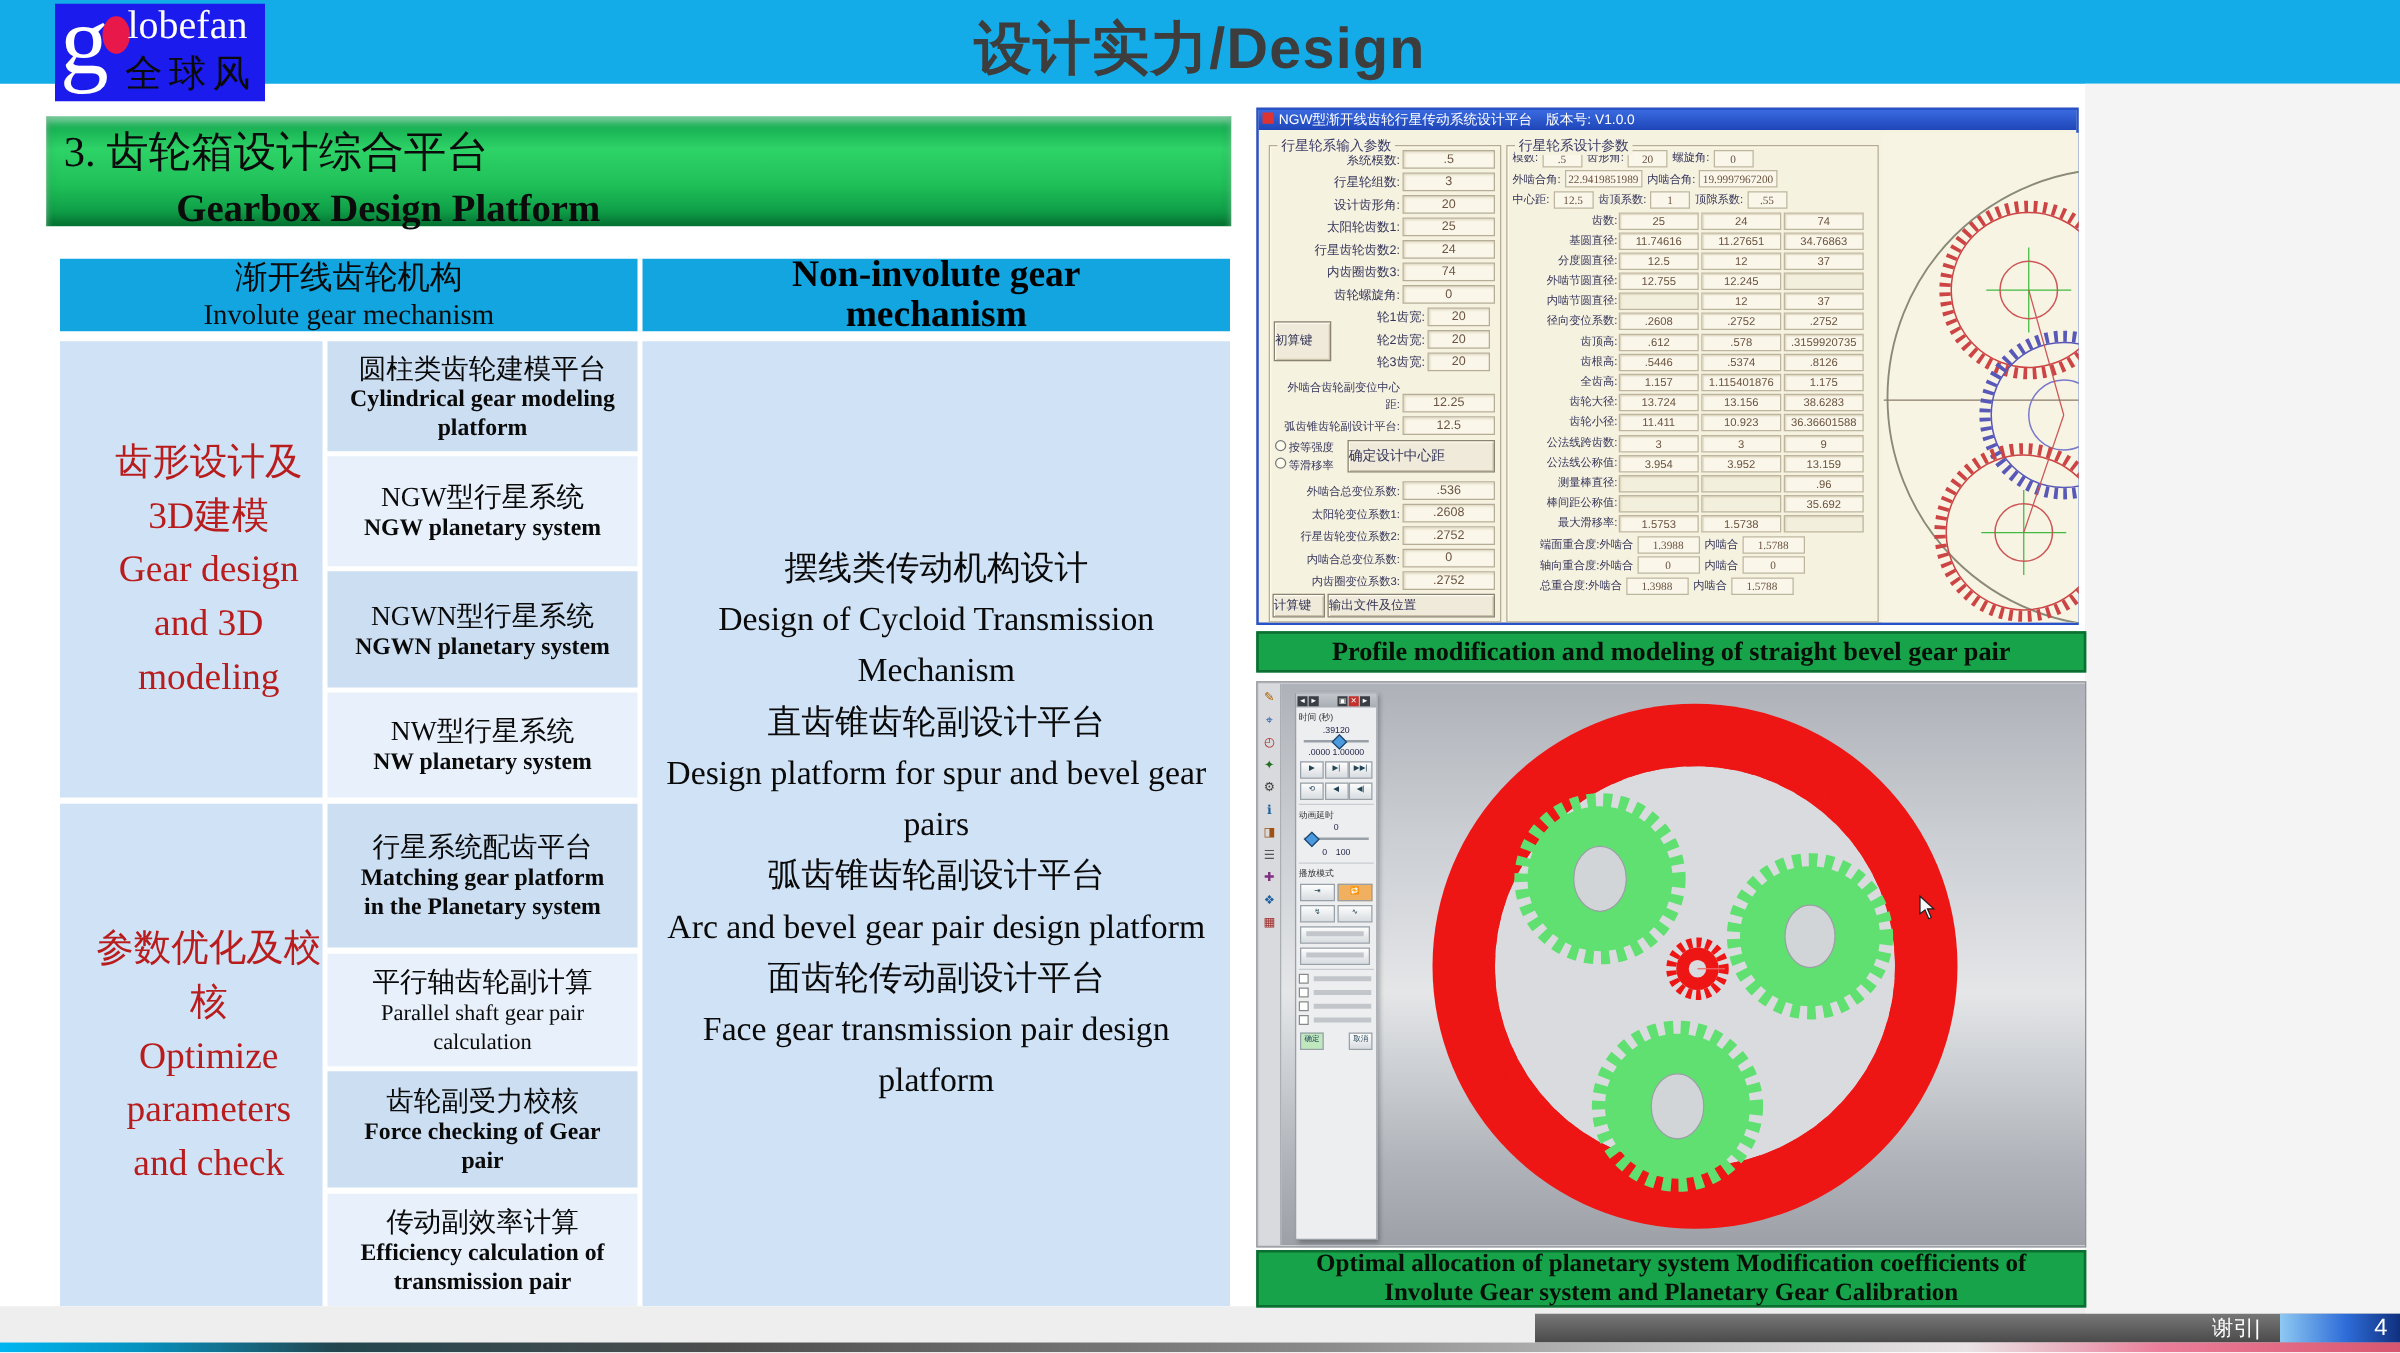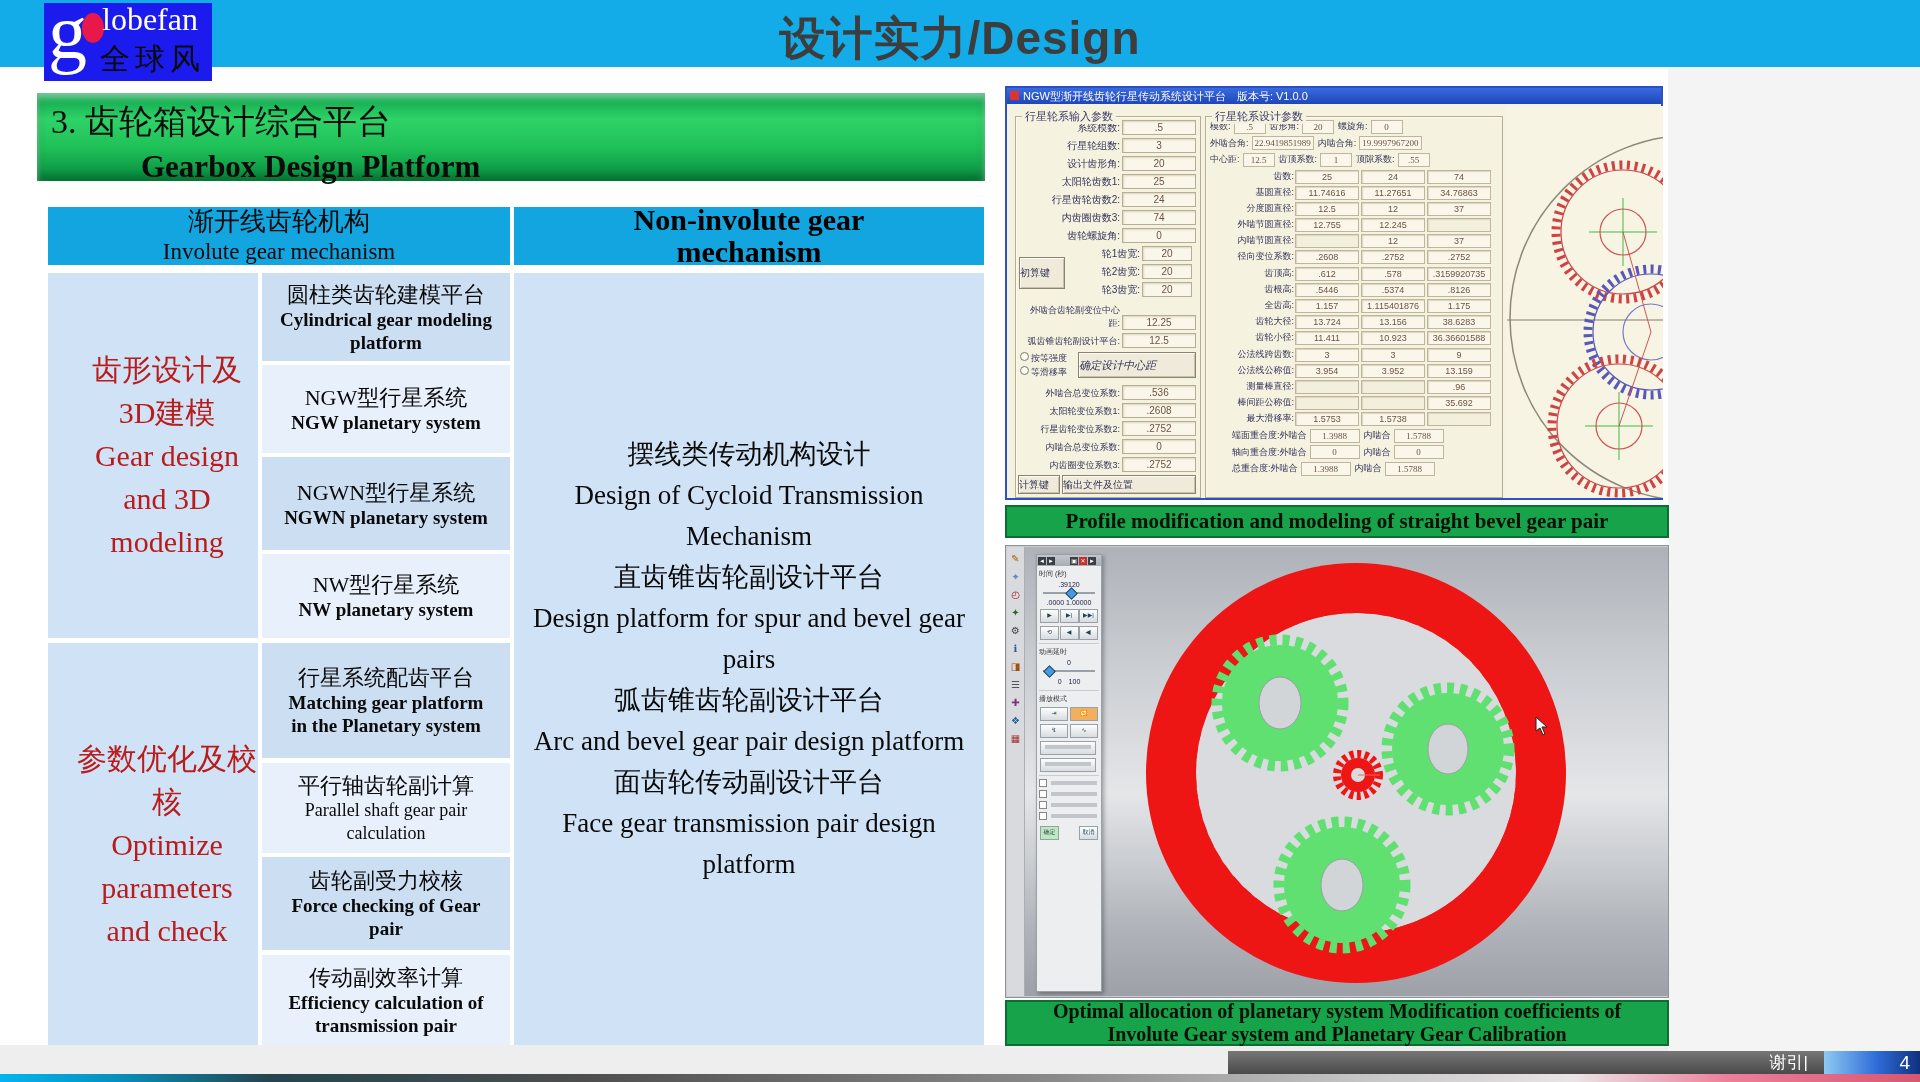--- a/index.html
+++ b/index.html
@@ -256,21 +256,21 @@
             <span class="val">12.25</span>
           </div>
           <div class="fld">
             <span class="lab" style="font-size: 9px; width: 100px;">弧齿锥齿轮副设计平台:</span>
             <span class="val">12.5</span>
           </div>
         </div>
       <div style="position:relative;height:34px;">
         <span class="radio" style="position:absolute;left:4px;top:2px;"><i></i><span>按等强度</span></span>
         <span class="radio" style="position:absolute;left:4px;top:16px;"><i></i><span>等滑移率</span></span>
-        <div class="btn1" style="left:62px;top:4px;width:116px;height:24px;line-height:24px;font-size:11px;font-style:italic;">确定设计中心距</div>
+        <div class="btn1" style="left:62px;top:4px;width:116px;height:24px;line-height:24px;font-size:11px;">确定设计中心距</div>
       </div>
       <div id="g1-coefs">
           <div class="fld">
             <span class="lab" style="font-size: 9px;">外啮合总变位系数:</span>
             <span class="val">.536</span>
           </div>
           <div class="fld">
             <span class="lab" style="font-size: 9px;">太阳轮变位系数1:</span>
             <span class="val">.2608</span>
           </div>

